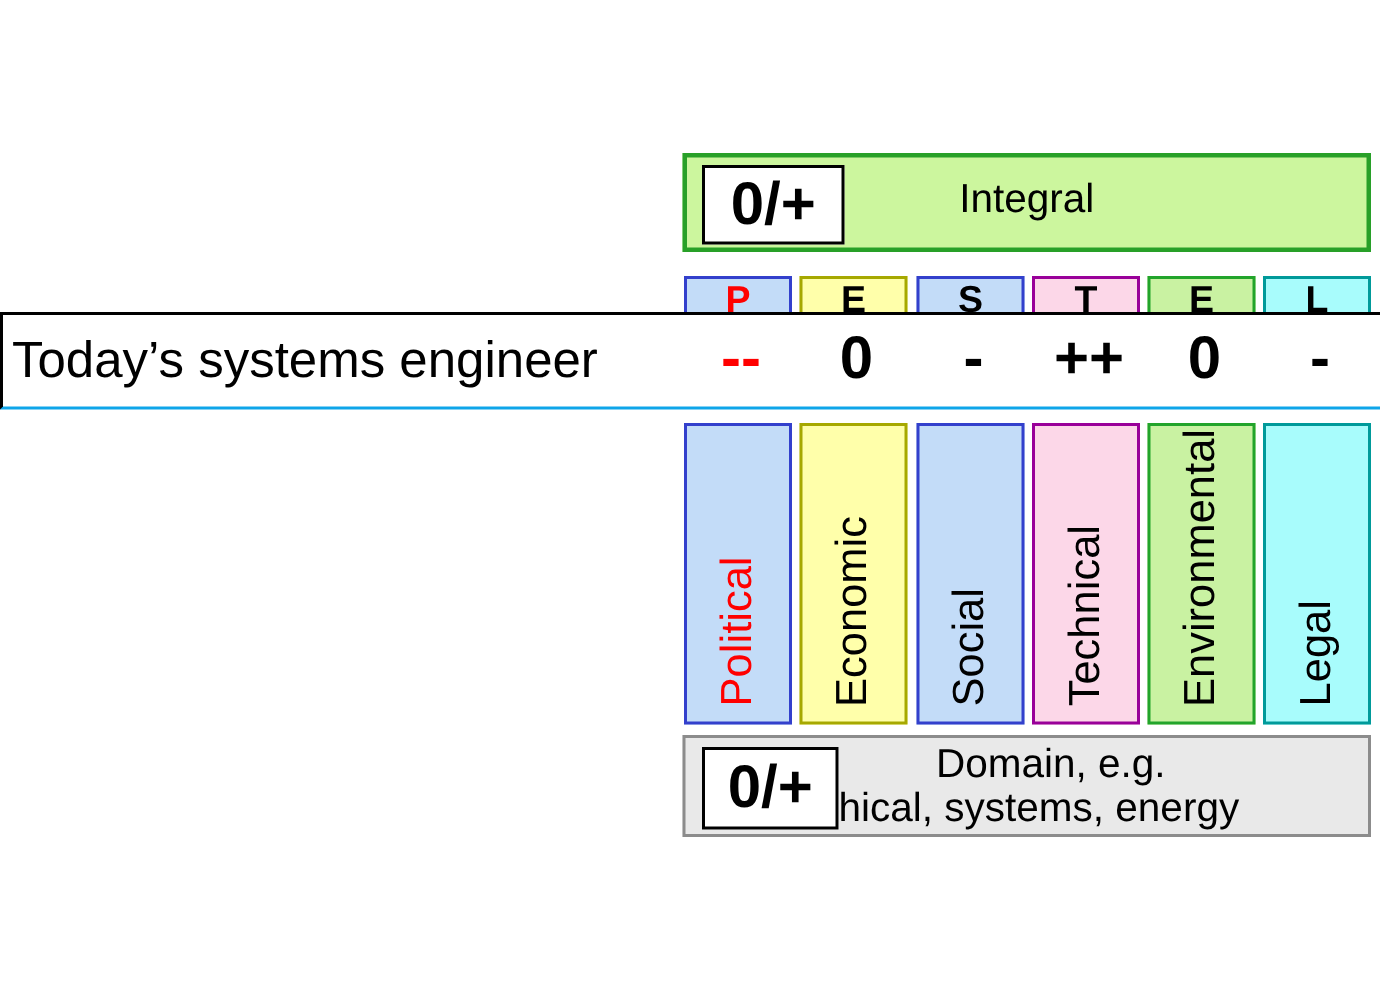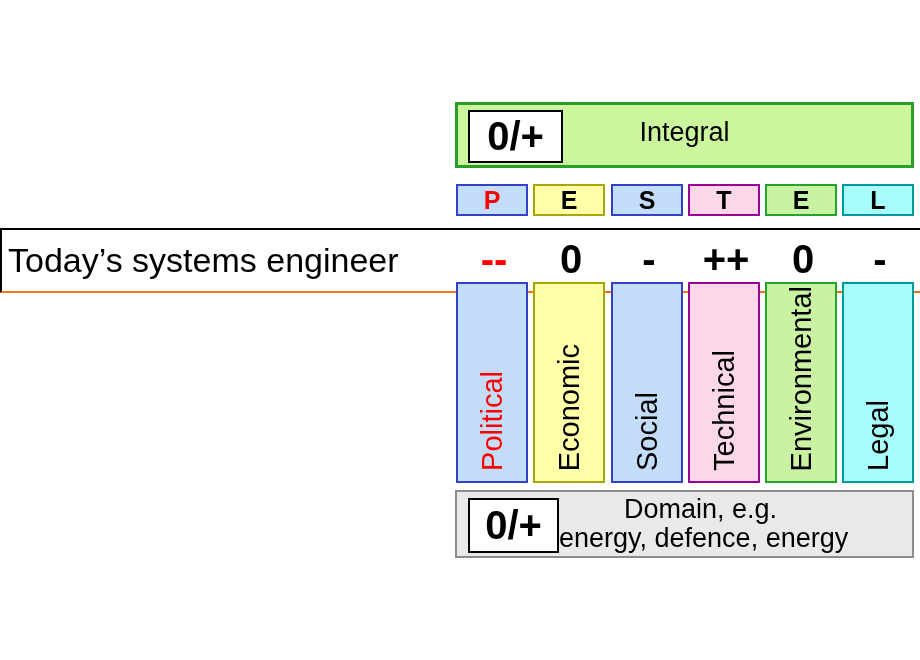--- a/index.html
+++ b/index.html
@@ -21,22 +21,22 @@
     text-align:center;font-weight:bold;font-size:40px;
   }
   .chip-top{left:10px;top:5px;width:91px;height:49px;line-height:49px;}
   
   .tab{
     position:absolute;top:184px;width:68px;height:28px;border:2px solid #000;
     text-align:center;font-weight:bold;font-size:25px;line-height:28px;
   }
   
   .band{
-    position:absolute;left:0;top:228px;width:918px;height:61px;background:#fff;
-    border-top:2px solid #000;border-bottom:2px solid #f97316;border-left:2px solid #000;
+    position:absolute;left:0;top:208px;width:918px;height:61px;background:#fff;
+    border-top:2px solid #000;border-bottom:2px solid #0ea5e9;border-left:2px solid #000;
   }
   .band-title{
     position:absolute;left:6px;top:0;height:61px;line-height:61px;font-size:34px;
     white-space:nowrap;
   }
   .rating{
     position:absolute;top:0;width:72px;height:61px;line-height:58px;
     text-align:center;font-weight:bold;font-size:40px;
   }
   
@@ -104,19 +104,19 @@
   </div>
   <div class="col" style="left: 765px; background: rgb(201, 242, 162); border-color: rgb(34, 164, 43); color: rgb(0, 0, 0);">
     <div class="col-label">Environmental</div>
   </div>
   <div class="col" style="left: 842px; background: rgb(168, 252, 252); border-color: rgb(0, 154, 154); color: rgb(0, 0, 0);">
     <div class="col-label">Legal</div>
   </div>
 
   <div class="domain-box">
     <div class="domain-line1">Domain, e.g.</div>
-    <div class="domain-line2">energy, defence, energy</div>
+    <div class="domain-line2">hical, systems, energy</div>
     <div class="chip chip-bottom">
       <span>0/+</span>
     </div>
   </div>
 
 </div>
 
 </body></html>

